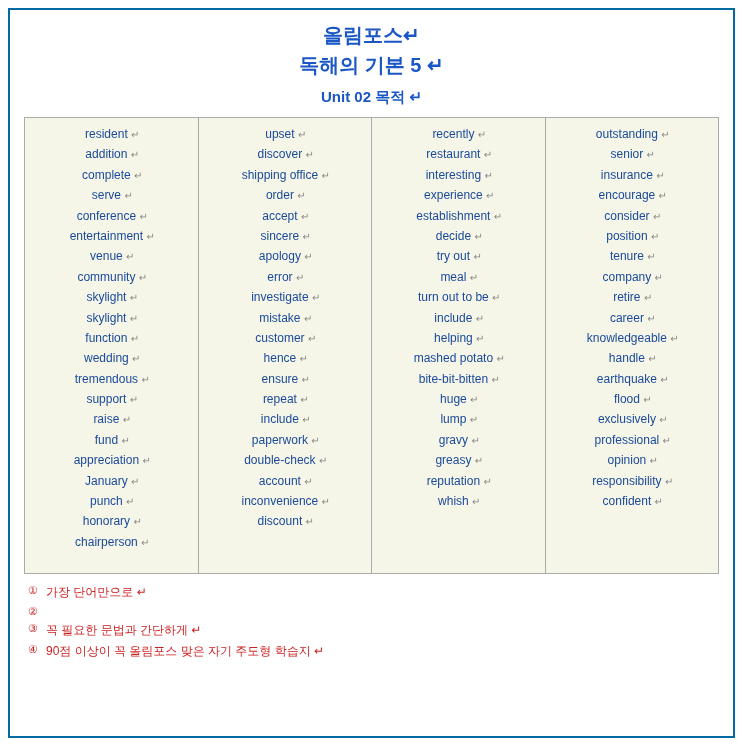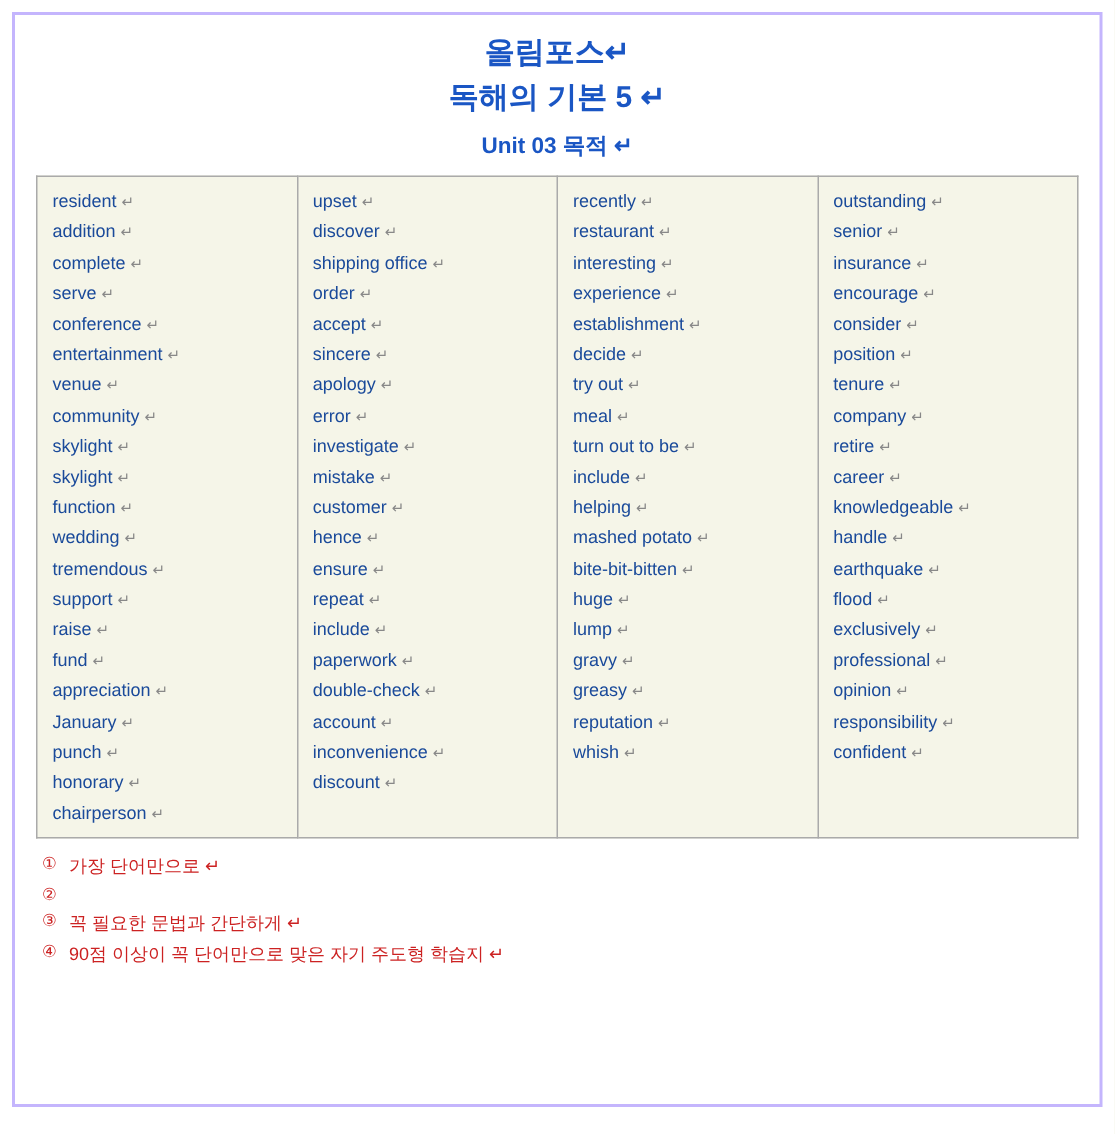--- a/index.html
+++ b/index.html
@@ -5,21 +5,21 @@
     * { margin: 0; padding: 0; box-sizing: border-box; }
     body {
       width: 743px;
       min-height: 756px;
       background: #fff;
       font-family: 'Malgun Gothic', 'Apple SD Gothic Neo', sans-serif;
       font-size: 13px;
       color: #222;
     }
     .outer-border {
-      border: 2px solid #c4b5fd;
+      border: 2px solid #0369a1;
       margin: 8px;
       padding: 10px 14px 14px 14px;
       min-height: 730px;
     }
     .title-section {
       text-align: center;
       margin-bottom: 6px;
     }
     .title-main {
       color: #1a56c4;
@@ -42,23 +42,24 @@
     }
     .word-table {
       width: 100%;
       border-collapse: collapse;
       background: #f5f5e8;
       border: 1px solid #999;
       margin-bottom: 10px;
     }
     .word-table td {
       vertical-align: top;
-      padding: 6px 8px 6px 10px;
+      padding: 6px 8px 21px 10px;
       border: 1px solid #aaa;
       width: 25%;
+      text-align: center;
     }
     .word-item {
       display: block;
       color: #1a4a9a;
       font-size: 12px;
       line-height: 1.7;
       white-space: nowrap;
     }
     .word-item::after {
       content: ' ↵';
@@ -87,21 +88,21 @@
     }
   </style>
 <style>.word-item::after { content: ""; }</style></head>
 <body>
 
 <div class="outer-border">
   <div class="title-section">
     <div class="title-main">올림포스↵</div>
     <div class="title-sub">독해의 기본 5 ↵</div>
   </div>
-  <div class="unit-title">Unit  03   목적 ↵</div>
+  <div class="unit-title">Unit  02   목적 ↵</div>
 
   <table class="word-table">
     <tbody>
       <tr>
         <td id="col-0">
             <span class="word-item" style="">resident <span style="color: rgb(136, 136, 136); font-size: 10px;">↵</span></span>
             <span class="word-item" style="">addition <span style="color: rgb(136, 136, 136); font-size: 10px;">↵</span></span>
             <span class="word-item" style="">complete <span style="color: rgb(136, 136, 136); font-size: 10px;">↵</span></span>
             <span class="word-item" style="">serve <span style="color: rgb(136, 136, 136); font-size: 10px;">↵</span></span>
             <span class="word-item" style="">conference <span style="color: rgb(136, 136, 136); font-size: 10px;">↵</span></span>
@@ -197,16 +198,16 @@
       </div>
       <div class="footnote-item">
         <span class="footnote-num">②</span>
       </div>
       <div class="footnote-item">
         <span class="footnote-num">③</span>
         <span class="footnote-text">꼭 필요한 문법과 간단하게 ↵</span>
       </div>
       <div class="footnote-item">
         <span class="footnote-num">④</span>
-        <span class="footnote-text">90점 이상이 꼭 단어만으로 맞은 자기 주도형 학습지 ↵</span>
+        <span class="footnote-text">90점 이상이 꼭 올림포스 맞은 자기 주도형 학습지 ↵</span>
       </div>
     </div>
 </div>
 
 </body></html>

